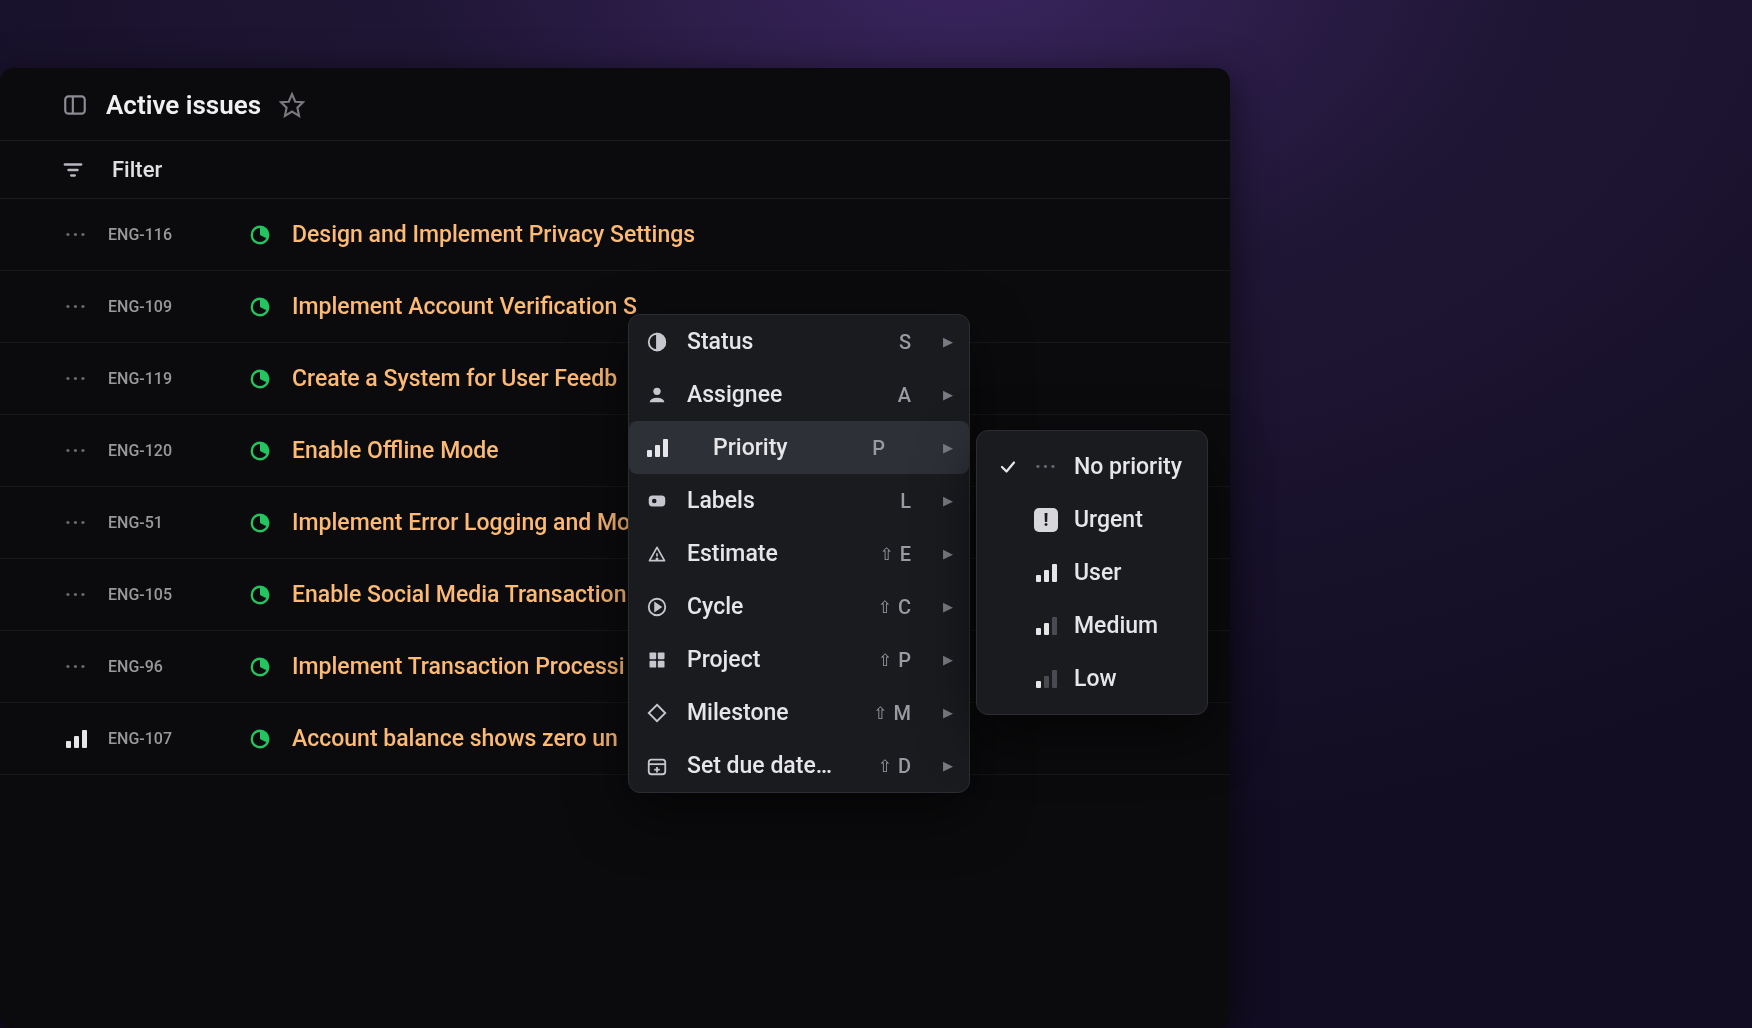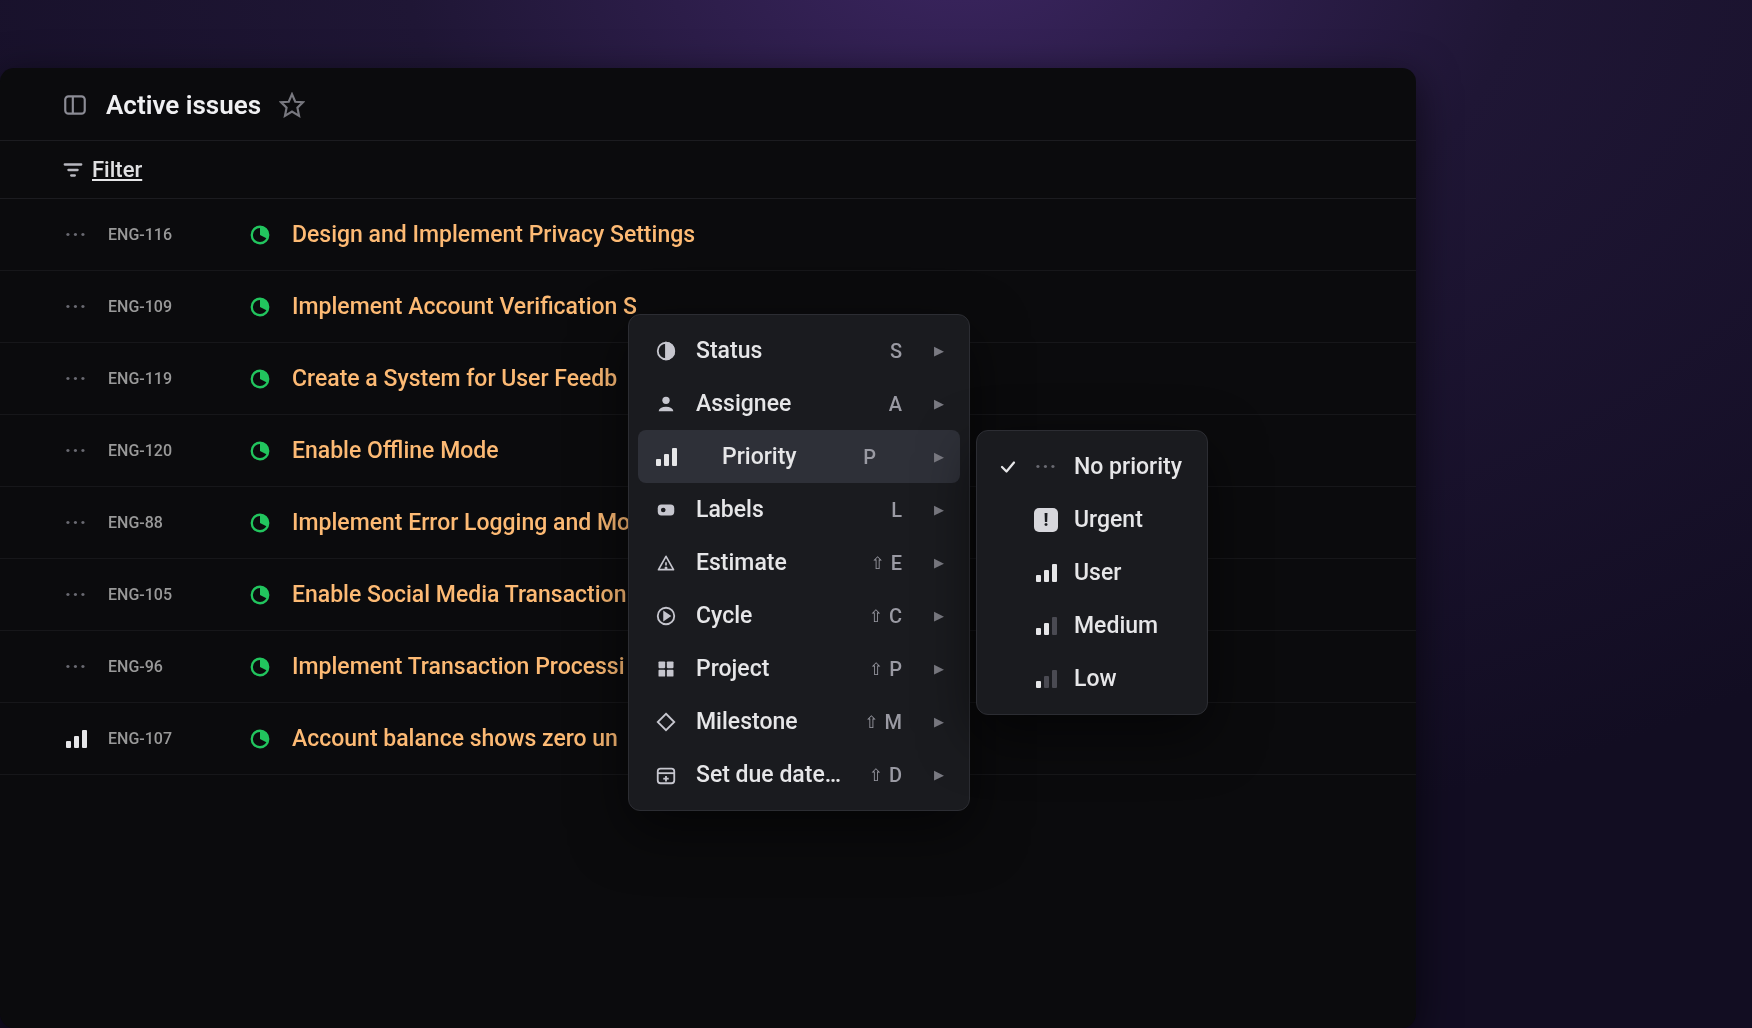--- a/index.html
+++ b/index.html
@@ -6,21 +6,21 @@
   html, body { width: 1752px; height: 1028px; overflow: hidden; }
   body {
     font-family: -apple-system, BlinkMacSystemFont, "Segoe UI", Roboto, sans-serif;
     background: radial-gradient(ellipse 1400px 900px at 55% -5%, #3b2560 0%, #1f1635 40%, #120d22 100%);
     color: #e6e6e8;
   }
   .app-window {
     position: absolute;
     top: 68px;
     left: 0;
-    width: 1416px;
+    width: 1230px;
     height: 960px;
     background: #0b0b0d;
     border-radius: 14px;
     overflow: hidden;
     box-shadow: 0 10px 40px rgba(0,0,0,0.6);
   }
   .header {
     display: flex;
     align-items: center;
     gap: 18px;
@@ -29,24 +29,23 @@
   }
   .header svg.panel { flex: 0 0 auto; }
   .page-title {
     font-size: 26px;
     font-weight: 600;
     color: #f0f0f2;
   }
   .filter-bar {
     display: flex;
     align-items: center;
-    gap: 8px;
+    gap: 28px;
     padding: 16px 28px 16px 62px;
     border-bottom: 1px solid #1c1c20;
-    text-decoration: underline;
   }
   .filter-label { font-size: 22px; color: #e0e0e2; font-weight: 500; }
   .issue-list { display: flex; flex-direction: column; }
   .issue-row {
     display: flex;
     align-items: center;
     gap: 18px;
     padding: 22px 28px 22px 62px;
     border-bottom: 1px solid #17171a;
     cursor: pointer;
@@ -80,21 +79,20 @@
 
   
   .menu {
     position: absolute;
     top: 314px;
     left: 628px;
     width: 342px;
     background: #1a1b1f;
     border: 1px solid #2c2d33;
     border-radius: 12px;
-    padding: 9px;
     box-shadow: 0 20px 55px rgba(0,0,0,0.55);
   }
   .menu-item {
     display: flex;
     align-items: center;
     gap: 18px;
     padding: 13px 16px;
     border-radius: 8px;
     font-size: 23px;
     color: #e6e6e8;
@@ -214,21 +212,21 @@
             <circle cx="12" cy="12" r="9" fill="none" stroke="#22c55e" stroke-width="2.5"></circle>
             <path d="M12 3 a9 9 0 0 1 8 13 L12 12 Z" fill="#22c55e"></path>
           </svg>
         </div>
         <div class="issue-title">Enable Offline Mode</div>
       </div>
       <div class="issue-row">
         <div class="priority-cell">
           <span class="dots">···</span>
         </div>
-        <div class="issue-id">ENG-88</div>
+        <div class="issue-id">ENG-51</div>
         <div class="status-cell">
           <svg width="22" height="22" viewBox="0 0 24 24">
             <circle cx="12" cy="12" r="9" fill="none" stroke="#22c55e" stroke-width="2.5"></circle>
             <path d="M12 3 a9 9 0 0 1 8 13 L12 12 Z" fill="#22c55e"></path>
           </svg>
         </div>
         <div class="issue-title">Implement Error Logging and Mo</div>
       </div>
       <div class="issue-row">
         <div class="priority-cell">

